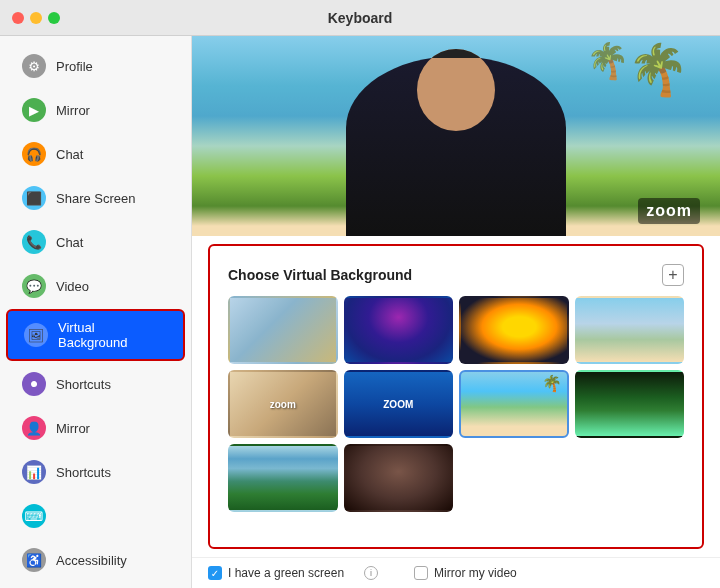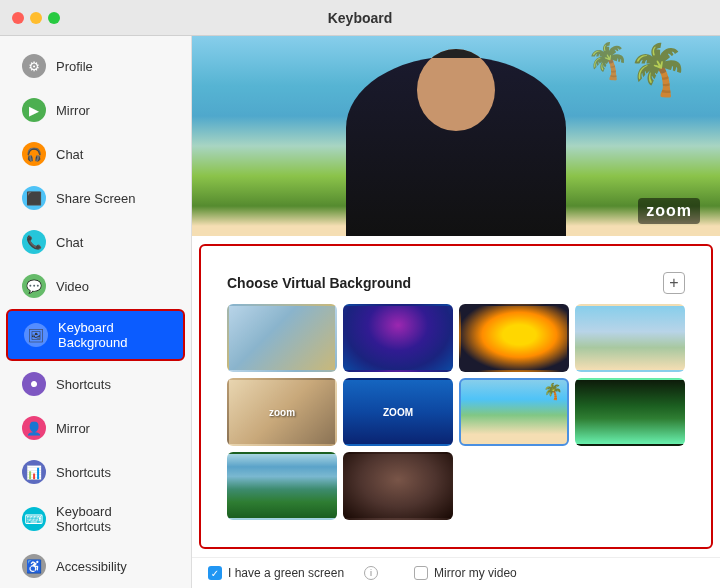--- a/index.html
+++ b/index.html
@@ -135,23 +135,23 @@
       font-size: 16px;
       font-weight: bold;
       padding: 4px 8px;
       border-radius: 4px;
       letter-spacing: 1px;
     }
 
     
     .vb-panel {
       border: 2px solid #cc0000;
-      margin: 8px 7px;
+      margin: 8px 16px;
       border-radius: 6px;
-      padding: 26px;
+      padding: 18px;
       flex: 1;
       overflow: hidden;
     }
 
     .vb-header {
       display: flex;
       justify-content: space-between;
       align-items: center;
       margin-bottom: 10px;
     }
@@ -304,37 +304,36 @@
     <div class="sidebar-item">
       <div class="icon-circle teal">📞</div>
       <span>Chat</span>
     </div>
     <div class="sidebar-item">
       <div class="icon-circle green2">💬</div>
       <span>Video</span>
     </div>
     <div class="sidebar-item active">
       <div class="icon-circle white-bg">🖼</div>
-      <span>Keyboard Background</span>
+      <span>Virtual Background</span>
     </div>
     <div class="sidebar-item">
       <div class="icon-circle purple">⏺</div>
       <span>Shortcuts</span>
     </div>
     <div class="sidebar-item">
       <div class="icon-circle pink">👤</div>
       <span>Mirror</span>
     </div>
     <div class="sidebar-item">
       <div class="icon-circle indigo">📊</div>
       <span>Shortcuts</span>
     </div>
     <div class="sidebar-item">
       <div class="icon-circle cyan">⌨</div>
-      <span>Keyboard Shortcuts</span>
     </div>
     <div class="sidebar-item">
       <div class="icon-circle gray">♿</div>
       <span>Accessibility</span>
     </div>
   </div>
 
   <div class="content">
 
     <div class="video-preview">

